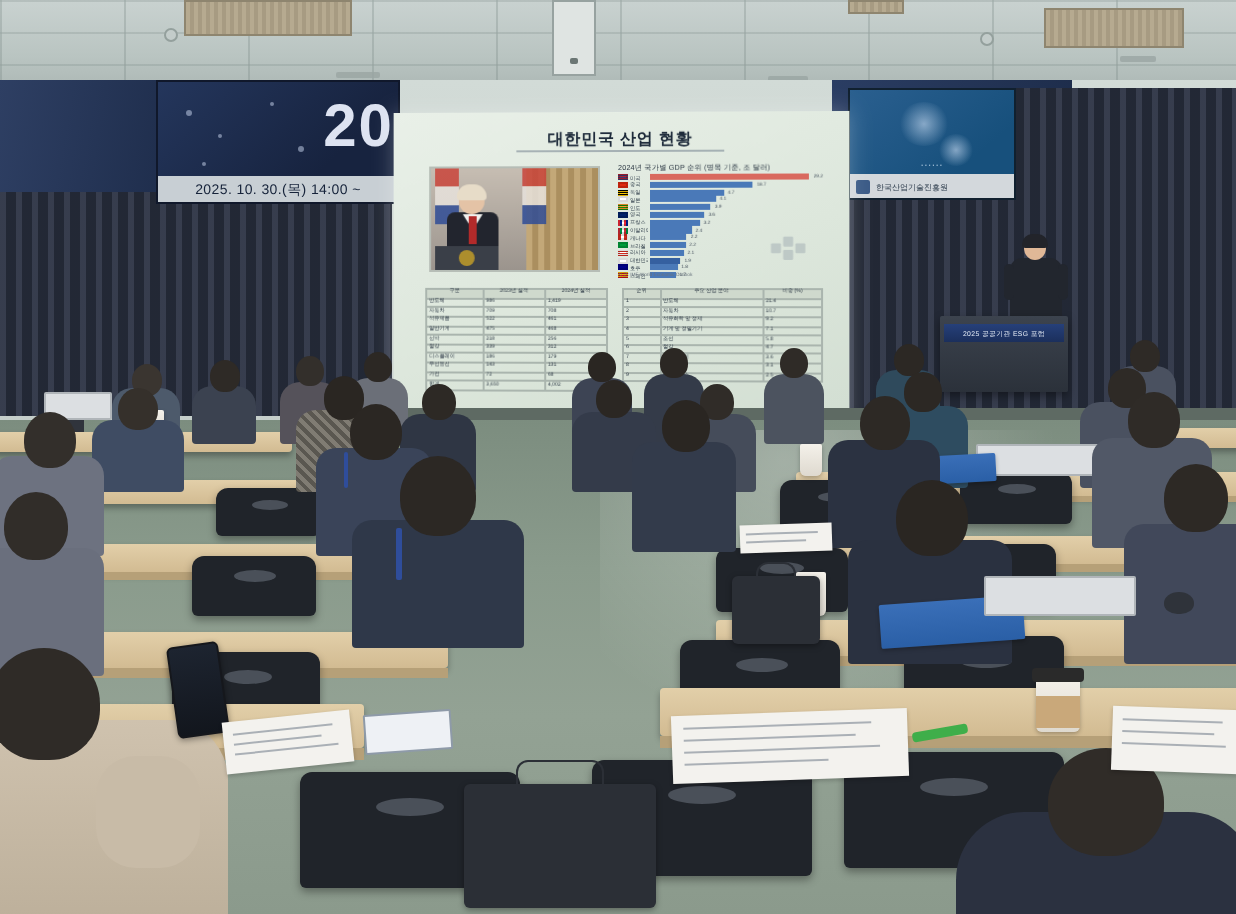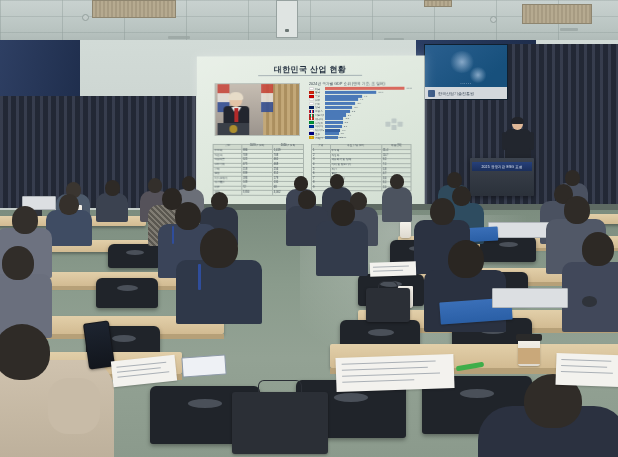--- a/index.html
+++ b/index.html
@@ -199,20 +199,31 @@
   </div>
 
   <div class="wall-back"></div>
   <div class="wall-blue-l"></div>
   <div class="wall-blue-r"></div>
 
   <div class="curtain" style="left:0px;   top:96px; width:196px; height:112px;"></div>
   <div class="curtain" style="left:424px; top:44px; width:194px; height:164px;"></div>
   <div class="curtain" style="left:196px; top:196px; width:228px; height:14px; opacity:.9;"></div>
 
+  <div class="disp-left">
+    <div class="stars">
+      <span class="star" style="left:14px; top:14px; width:3px; height:3px;"></span>
+      <span class="star" style="left:30px; top:26px; width:2px; height:2px;"></span>
+      <span class="star" style="left:56px; top:10px; width:2px; height:2px;"></span>
+      <span class="star" style="left:70px; top:32px; width:3px; height:3px;"></span>
+      <span class="star" style="left:22px; top:40px; width:2px; height:2px;"></span>
+    </div>
+    <div class="bignum">20</div>
+    <div class="datebar">2025. 10. 30.(목) 14:00 ~</div>
+  </div>
 
   <div class="disp-right">
     <div class="glow" style="left:24px; top:6px; width:26px; height:22px;"></div>
     <div class="glow" style="left:44px; top:22px; width:18px; height:16px;"></div>
     <div class="rtext">∙∙∙∙∙∙</div>
     <div class="logobar">
       <span class="mark"></span>
       <span class="lg">한국산업기술진흥원</span>
     </div>
   </div>

